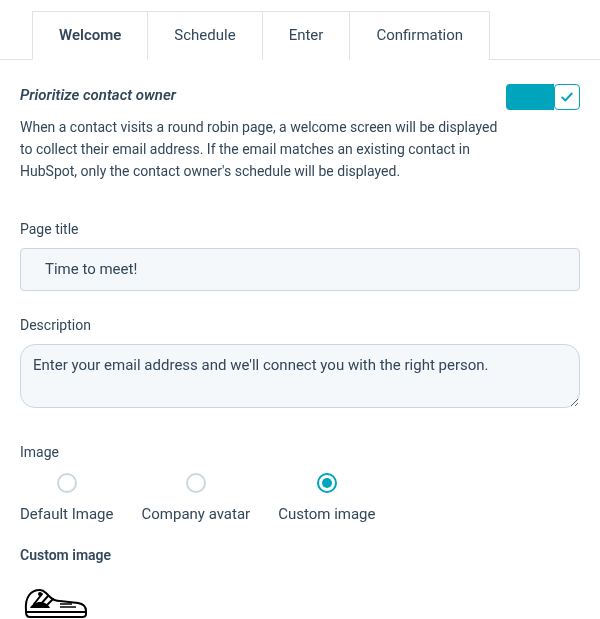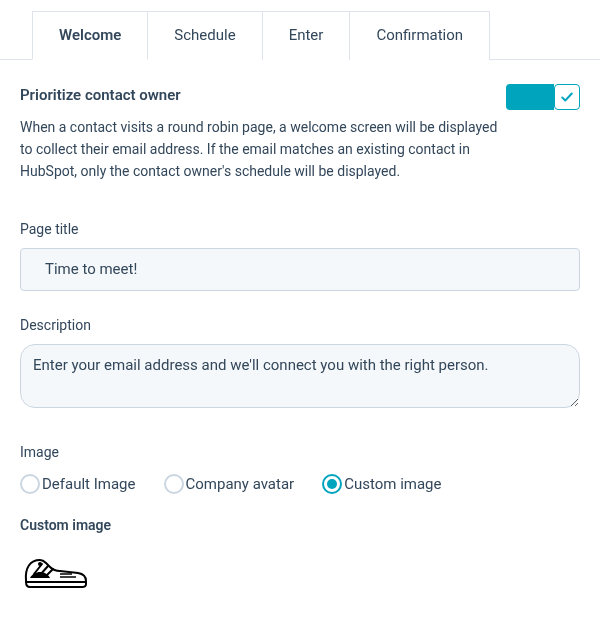--- a/index.html
+++ b/index.html
@@ -45,20 +45,21 @@
       display: flex;
       justify-content: space-between;
       align-items: flex-start;
       gap: 20px;
       margin-bottom: 6px;
     }
     .section-title {
       font-weight: 600;
       font-size: 15px;
       color: #33475b;
+      font-style: italic;
     }
     .section-desc {
       color: #33475b;
       font-size: 14px;
       line-height: 1.6;
       max-width: 480px;
     }
     
     .toggle {
       width: 48px;
@@ -121,22 +122,23 @@
     }
     .radio-group {
       display: flex;
       gap: 28px;
       margin-top: 10px;
       align-items: center;
     }
     .radio-item {
       display: flex;
       align-items: center;
-      gap: 2px;
+      gap: 10px;
       cursor: pointer;
+      flex-direction: column;
     }
     .radio-circle {
       width: 20px;
       height: 20px;
       border: 2px solid #cbd6e2;
       border-radius: 50%;
       display: flex;
       align-items: center;
       justify-content: center;
       flex-shrink: 0;

